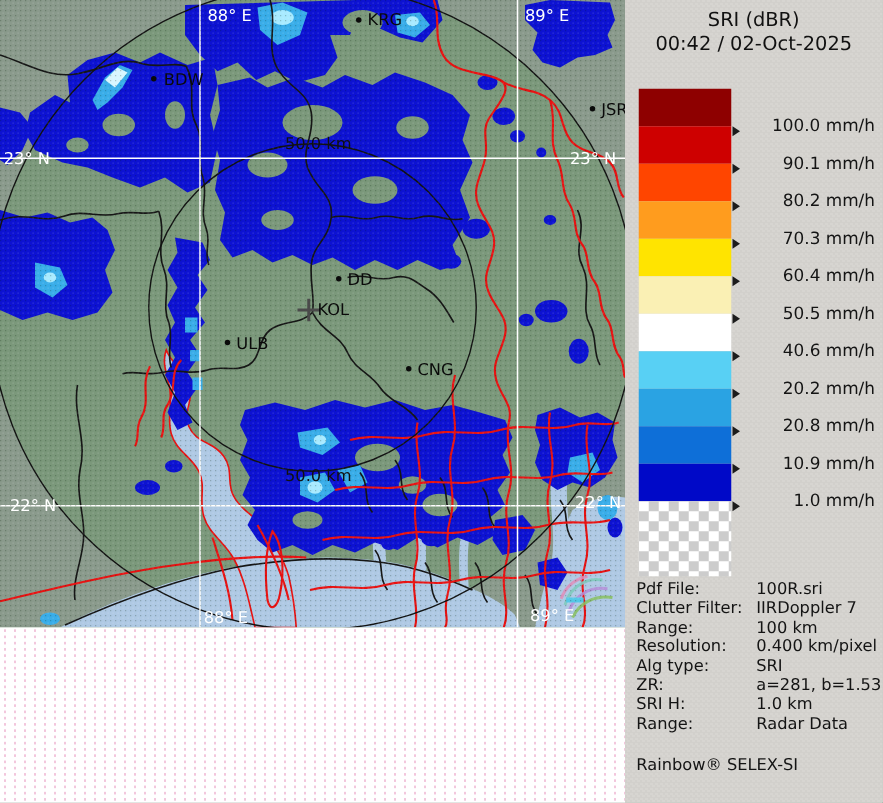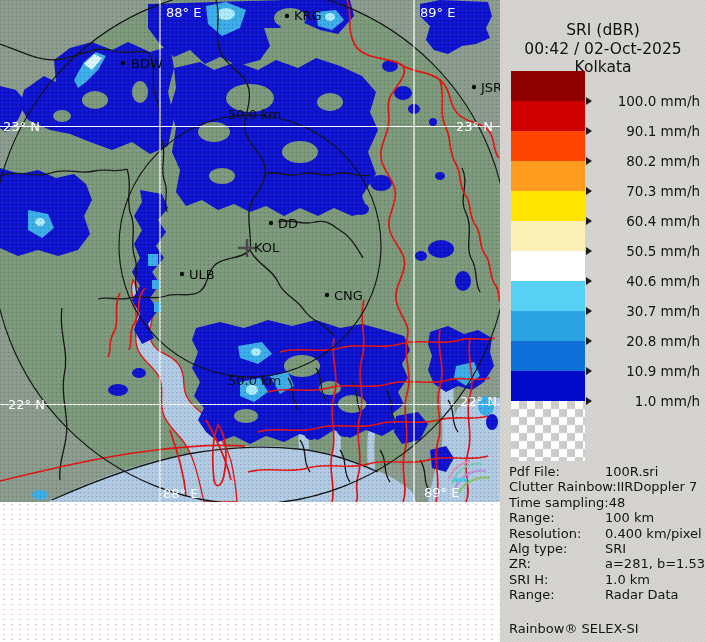--- a/index.html
+++ b/index.html
@@ -7,27 +7,27 @@
        font-family:"DejaVu Sans","Liberation Sans",sans-serif;color:#141414;
        background:#fff;}
   .map-area{position:absolute;left:0;top:0;width:524px;height:502px;background:#7B987B;}
   .map-area svg{display:block;}
   .bottom-strip{position:absolute;left:0;top:502px;width:500px;height:140px;
        background-color:#ffffff;
        background-image:radial-gradient(circle,rgba(238,178,208,0.75) 0.8px,rgba(238,178,208,0) 1.1px);
        background-size:8px 5px;}
   .panel{position:absolute;left:500px;top:0;width:206px;height:642px;
        background:repeating-conic-gradient(#d7d5d1 0% 25%, #d2d0cc 0% 50%) 0 0/4px 4px;}
-  .panel-header{padding-top:21px;text-align:center;font-size:15.5px;line-height:18.5px;color:#111;}
+  .panel-header{padding-top:7px;text-align:center;font-size:15.5px;line-height:18.5px;color:#111;}
   .colorbar{position:absolute;left:11px;top:71px;width:74px;}
   .band{height:30px;width:74px;}
   .checker{height:60px;width:74px;
        background:repeating-conic-gradient(#cccccc 0% 25%, #ffffff 0% 50%) 0 0/16px 16px;}
   .legend-row{position:absolute;left:86px;width:114px;height:17px;
-       display:flex;align-items:center;gap:4px;}
+       display:flex;align-items:flex-end;gap:4px;}
   .tick-arrow{width:0;height:0;border-left:6px solid #1c1c1c;
        border-top:4px solid transparent;border-bottom:4px solid transparent;flex:0 0 auto;}
   .legend-label{flex:1;text-align:right;font-size:13.5px;white-space:nowrap;}
   .info{position:absolute;left:9px;top:464px;font-size:13px;line-height:15.4px;width:195px;}
   .info-row{display:flex;white-space:nowrap;}
   .il{min-width:96px;}
   .iv{}
   .info-footer{margin-top:18px;white-space:nowrap;}
   text{font-family:"DejaVu Sans","Liberation Sans",sans-serif;}
 </style>
@@ -217,21 +217,20 @@
   </g>
 </svg>
 </div>
 
 <div class="bottom-strip"></div>
 
 <div class="panel">
   <div class="panel-header">
     <div>SRI (dBR)</div>
     <div>00:42 / 02-Oct-2025</div>
-    <div>Kolkata</div>
   </div>
 
   <div class="colorbar">
     <div class="band" style="background: rgb(142, 0, 0);"></div>
     <div class="band" style="background: rgb(206, 0, 0);"></div>
     <div class="band" style="background: rgb(255, 69, 0);"></div>
     <div class="band" style="background: rgb(255, 156, 30);"></div>
     <div class="band" style="background: rgb(255, 228, 0);"></div>
     <div class="band" style="background: rgb(250, 240, 180);"></div>
     <div class="band" style="background: rgb(255, 255, 255);"></div>
@@ -265,47 +264,43 @@
   <div class="legend-row" style="top:242px">
       <span class="tick-arrow"></span>
       <span class="legend-label">50.5 mm/h</span>
     </div>
   <div class="legend-row" style="top:272px">
       <span class="tick-arrow"></span>
       <span class="legend-label">40.6 mm/h</span>
     </div>
   <div class="legend-row" style="top:302px">
       <span class="tick-arrow"></span>
-      <span class="legend-label">30.7 mm/h</span>
+      <span class="legend-label">20.2 mm/h</span>
     </div>
   <div class="legend-row" style="top:332px">
       <span class="tick-arrow"></span>
       <span class="legend-label">20.8 mm/h</span>
     </div>
   <div class="legend-row" style="top:362px">
       <span class="tick-arrow"></span>
       <span class="legend-label">10.9 mm/h</span>
     </div>
   <div class="legend-row" style="top:392px">
       <span class="tick-arrow"></span>
       <span class="legend-label">1.0 mm/h</span>
     </div>
 
   <div class="info">
     <div class="info-row">
         <span class="il">Pdf File:</span>
         <span class="iv">100R.sri</span>
       </div>
     <div class="info-row">
-        <span class="il">Clutter Rainbow:</span>
+        <span class="il">Clutter Filter:</span>
         <span class="iv">IIRDoppler 7</span>
-      </div>
-    <div class="info-row">
-        <span class="il">Time sampling:</span>
-        <span class="iv">48</span>
       </div>
     <div class="info-row">
         <span class="il">Range:</span>
         <span class="iv">100 km</span>
       </div>
     <div class="info-row">
         <span class="il">Resolution:</span>
         <span class="iv">0.400 km/pixel</span>
       </div>
     <div class="info-row">

